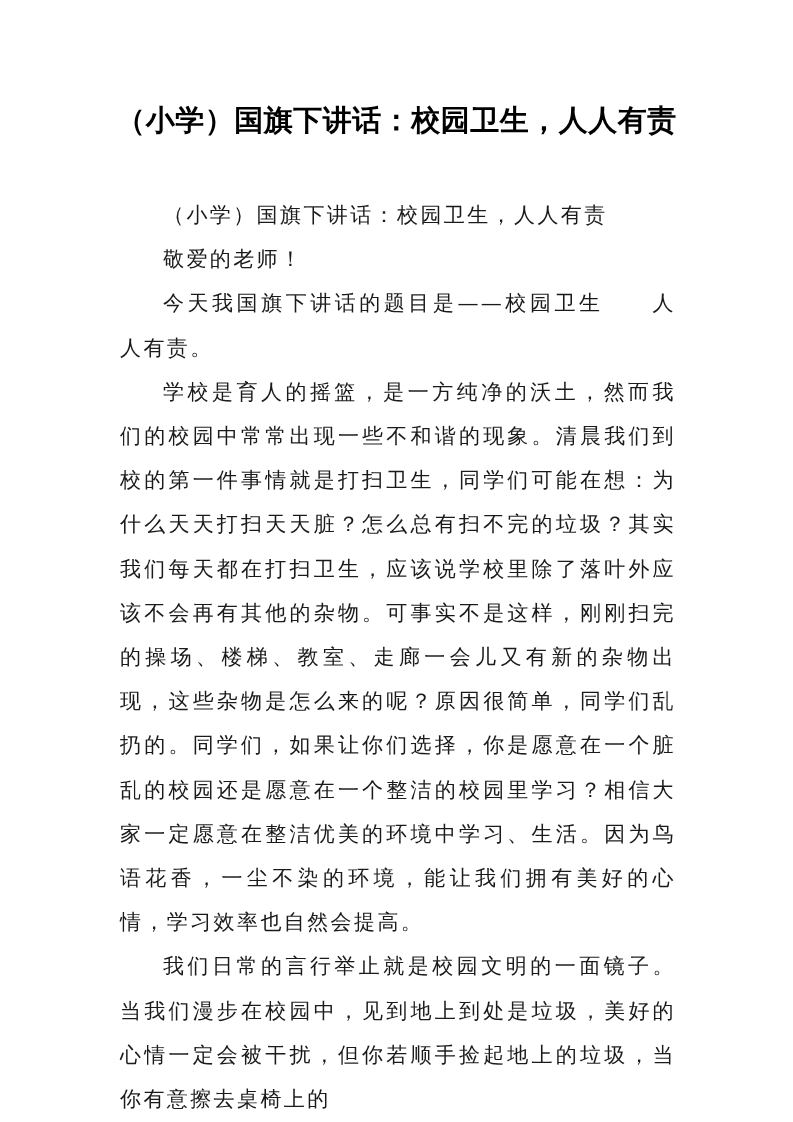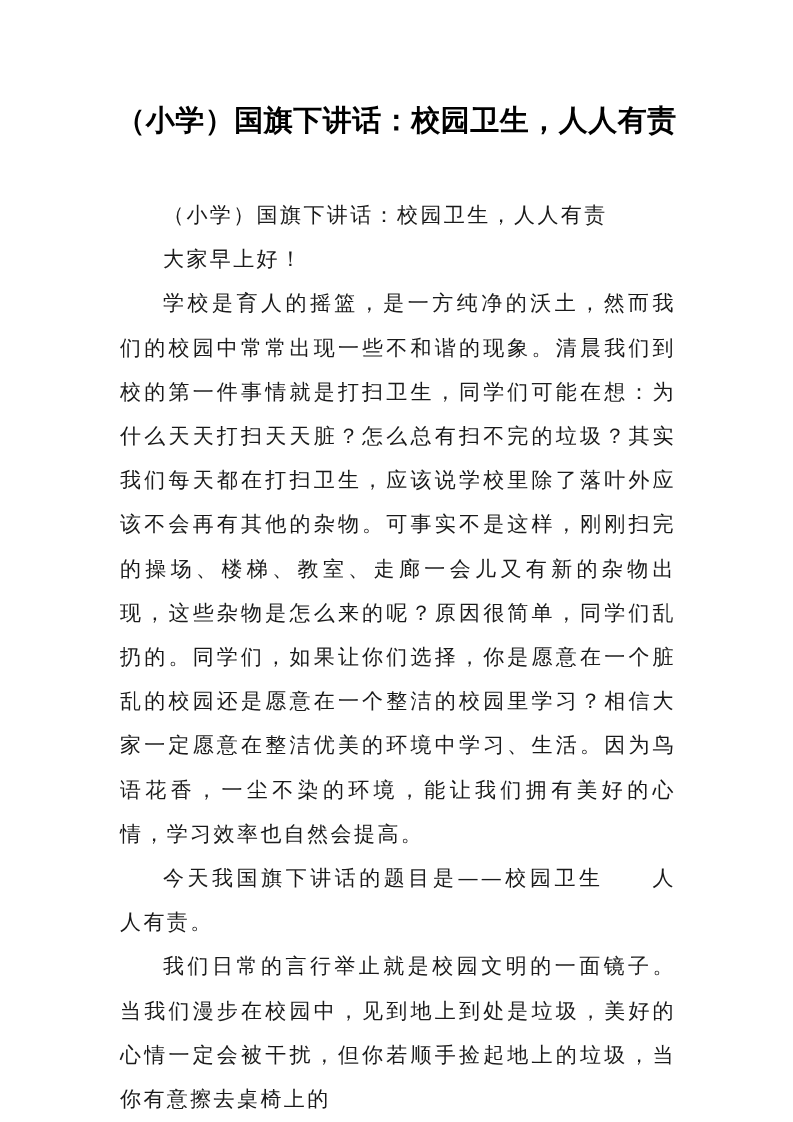--- a/index.html
+++ b/index.html
@@ -25,18 +25,18 @@
   }
   .body p { margin: 0; text-indent: 43px; }
 </style>
 </head>
 <body>
 
 <div class="page">
   <div class="title">（小学）国旗下讲话：校园卫生，人人有责</div>
   <div class="body">
     <p>（小学）国旗下讲话：校园卫生，人人有责</p>
-    <p>大家早上好！</p>
+    <p>敬爱的老师！</p>
+    <p>今天我国旗下讲话的题目是——校园卫生　　人人有责。</p>
     <p>学校是育人的摇篮，是一方纯净的沃土，然而我们的校园中常常出现一些不和谐的现象。清晨我们到校的第一件事情就是打扫卫生，同学们可能在想：为什么天天打扫天天脏？怎么总有扫不完的垃圾？其实我们每天都在打扫卫生，应该说学校里除了落叶外应该不会再有其他的杂物。可事实不是这样，刚刚扫完的操场、楼梯、教室、走廊一会儿又有新的杂物出现，这些杂物是怎么来的呢？原因很简单，同学们乱扔的。同学们，如果让你们选择，你是愿意在一个脏乱的校园还是愿意在一个整洁的校园里学习？相信大家一定愿意在整洁优美的环境中学习、生活。因为鸟语花香，一尘不染的环境，能让我们拥有美好的心情，学习效率也自然会提高。</p>
-    <p>今天我国旗下讲话的题目是——校园卫生　　人人有责。</p>
     <p>我们日常的言行举止就是校园文明的一面镜子。当我们漫步在校园中，见到地上到处是垃圾，美好的心情一定会被干扰，但你若顺手捡起地上的垃圾，当你有意擦去桌椅上的</p>
   </div>
 </div>
 
 </body></html>

